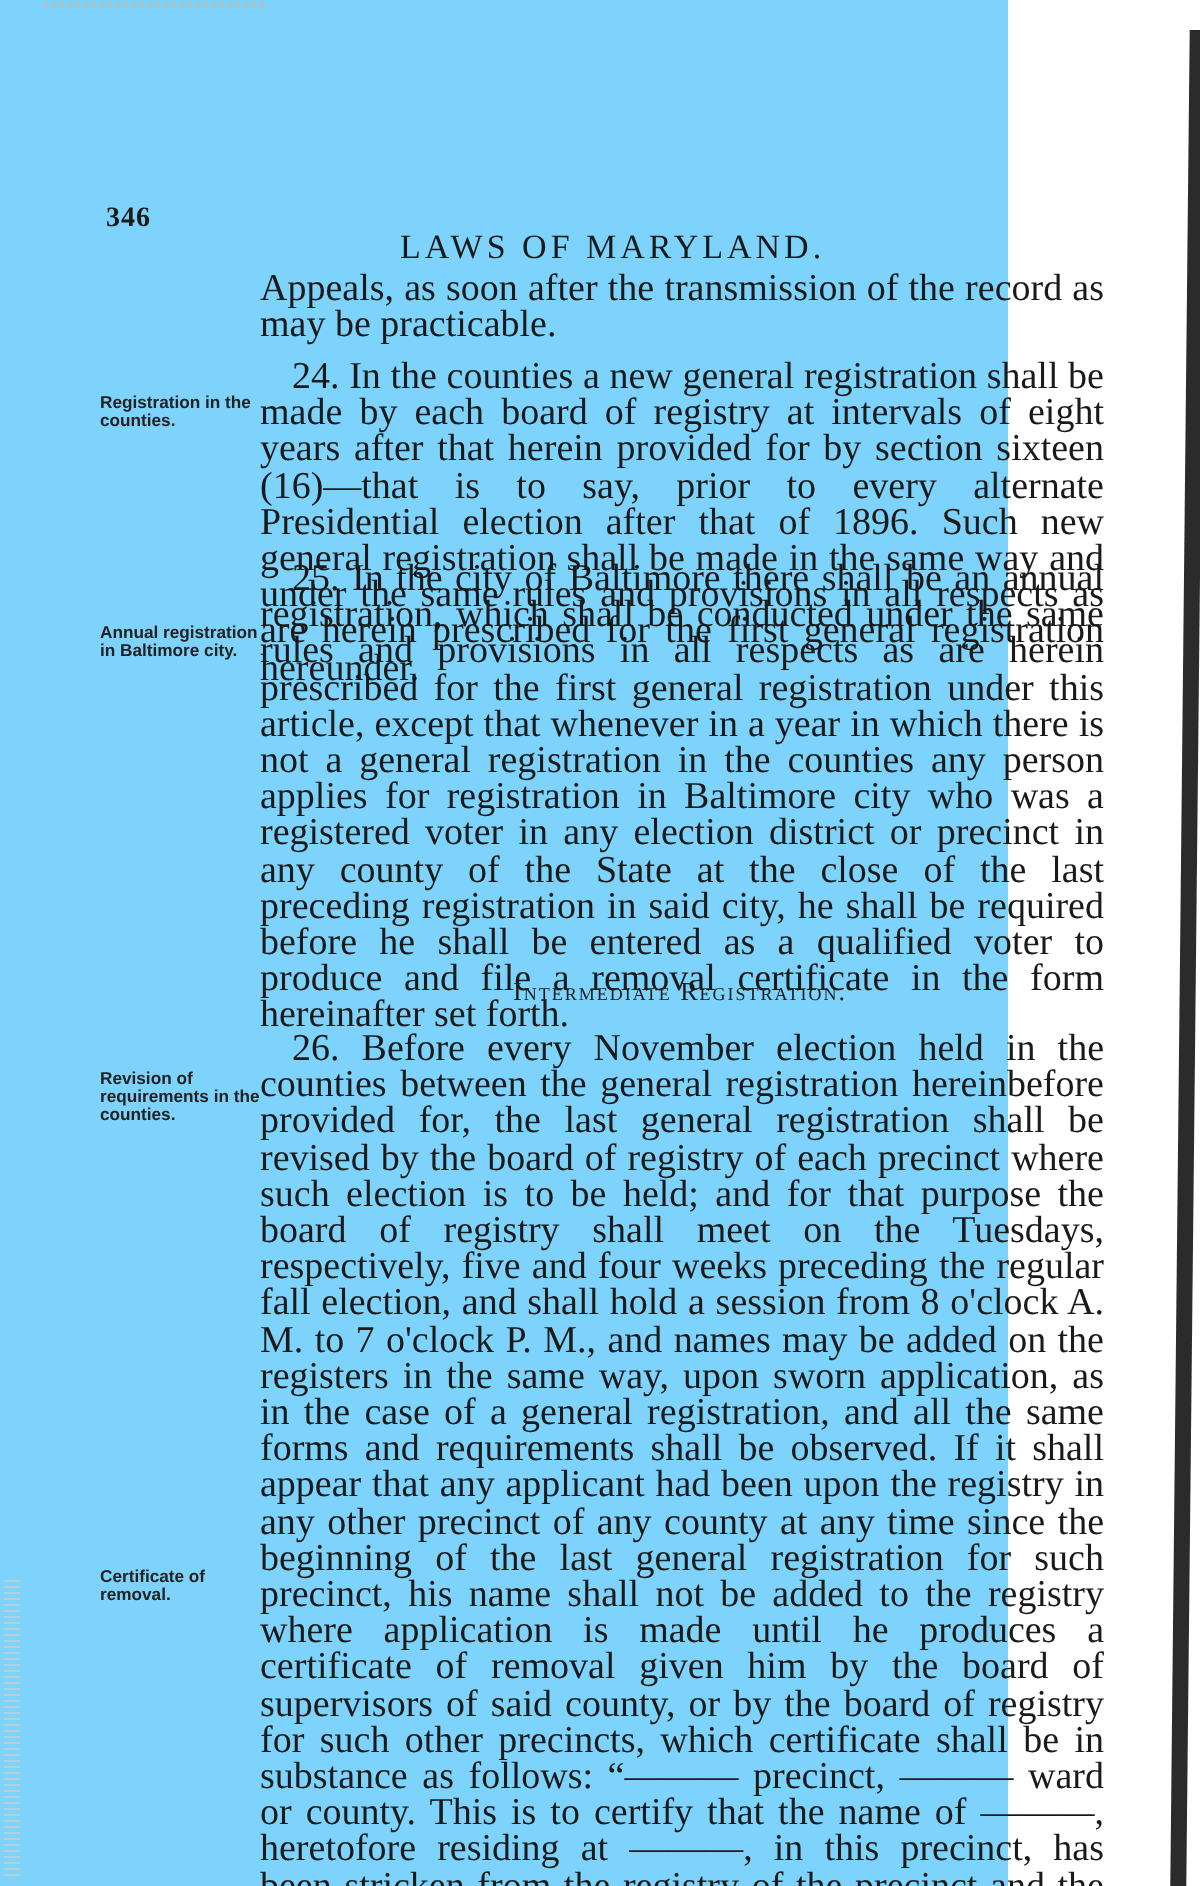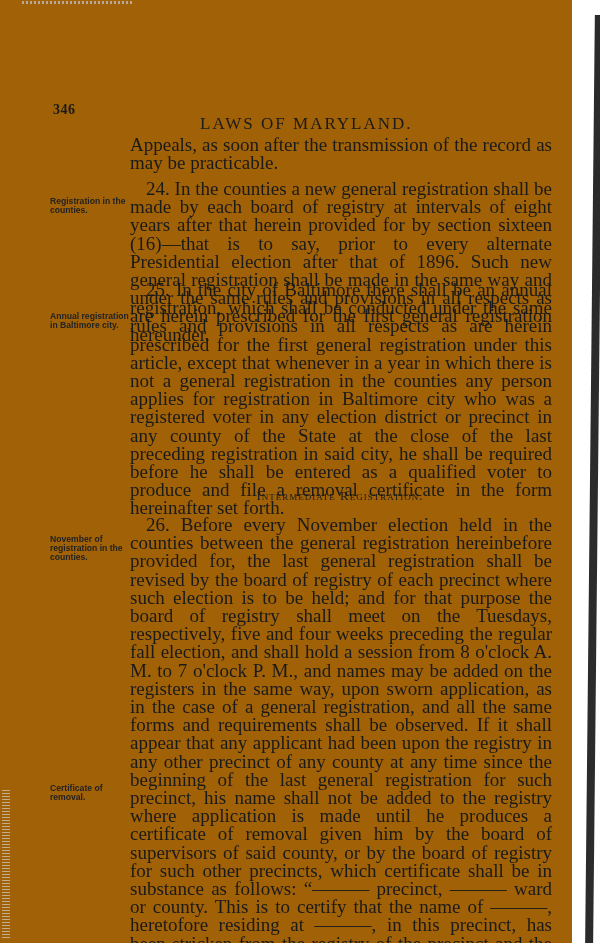--- a/index.html
+++ b/index.html
@@ -1,18 +1,18 @@
 <!DOCTYPE html>
 <html><head>
   <meta charset="utf-8">
   <style>
     html, body { margin: 0; padding: 0; background: #ffffff; }
     body { width: 600px; height: 943px; position: relative; overflow: hidden;
            font-family: "DejaVu Serif", "Liberation Serif", serif; color: #1a1a1a; }
-    .page { position: absolute; left: 0; top: 0; width: 572px; height: 943px; background: #a16207; }
+    .page { position: absolute; left: 0; top: 0; width: 504px; height: 943px; background: #7dd3fc; }
     .right-edge { position: absolute; left: 590px; top: 15px; width: 8px; height: 928px;
                   background: #2b2b2b; transform: skewX(-0.6deg); }
     .left-speckle { position: absolute; left: 2px; top: 790px; width: 8px; height: 150px;
                     background: repeating-linear-gradient(180deg, #cfcfcf 0 1px, transparent 1px 3px); opacity: .7; }
     .top-speckle { position: absolute; left: 22px; top: 1px; width: 110px; height: 3px;
                    background: repeating-linear-gradient(90deg, #bbb 0 2px, transparent 2px 4px); opacity: .8; }
     .header { position: absolute; top: 102px; left: 0; width: 600px; height: 24px; }
     .page-num { position: absolute; left: 53px; top: 0; font-size: 14px; font-weight: bold;
                 font-family: "Liberation Serif", serif; letter-spacing: .5px; }
     .running-title { position: absolute; left: 200px; top: 12px; font-size: 17px;
@@ -53,18 +53,18 @@
 
   <div class="sidenote" style="top:312px;">Annual registration in Baltimore city.</div>
   <div class="body-col" style="top:281px;">
     <p class="para">25. In the city of Baltimore there shall be an annual registration, which shall be conducted under the same rules and provisions in all respects as are herein prescribed for the first general registration under this article, except that whenever in a year in which there is not a general registration in the counties any person applies for registration in Baltimore city who was a registered voter in any election district or precinct in any county of the State at the close of the last preceding registration in said city, he shall be required before he shall be entered as a qualified voter to produce and file a removal certificate in the form hereinafter set forth.</p>
   </div>
 
   <div class="section-head">
     <span>Intermediate Registration.</span>
   </div>
 
-  <div class="sidenote" style="top:535px;">November of registration in the counties.</div>
+  <div class="sidenote" style="top:535px;">Revision of requirements in the counties.</div>
   <div class="sidenote" style="top:784px;">Certificate of removal.</div>
   <div class="body-col" style="top:516px;">
     <p class="para">26. Before every November election held in the counties between the general registration hereinbefore provided for, the last general registration shall be revised by the board of registry of each precinct where such election is to be held; and for that purpose the board of registry shall meet on the Tuesdays, respectively, five and four weeks preceding the regular fall election, and shall hold a session from 8 o'clock A. M. to 7 o'clock P. M., and names may be added on the registers in the same way, upon sworn application, as in the case of a general registration, and all the same forms and requirements shall be observed. If it shall appear that any applicant had been upon the registry in any other precinct of any county at any time since the beginning of the last general registration for such precinct, his name shall not be added to the registry where application is made until he produces a certificate of removal given him by the board of supervisors of said county, or by the board of registry for such other precincts, which certificate shall be in substance as follows: “——— precinct, ——— ward or county. This is to certify that the name of ———, heretofore residing at ———, in this precinct, has been stricken from the registry of the precinct and the proper erasure made, and</p>
   </div>
 </div>
 
 </body></html>

